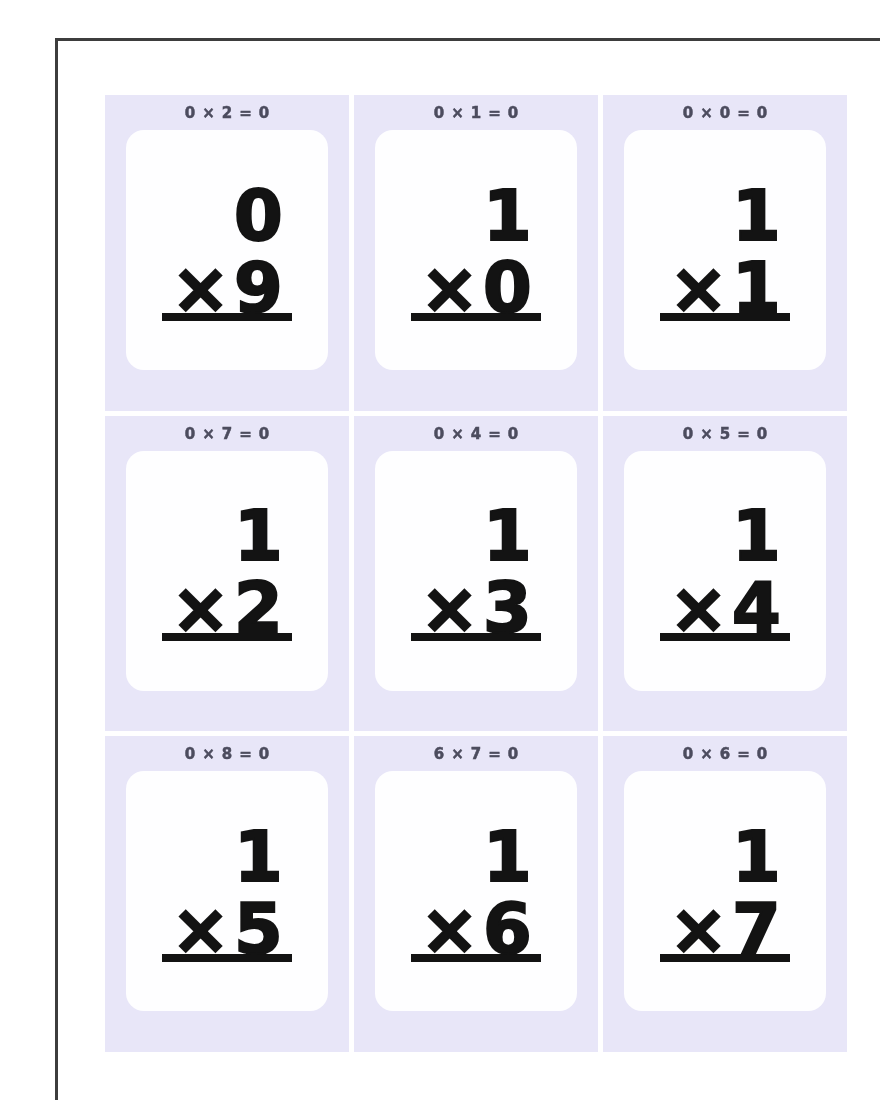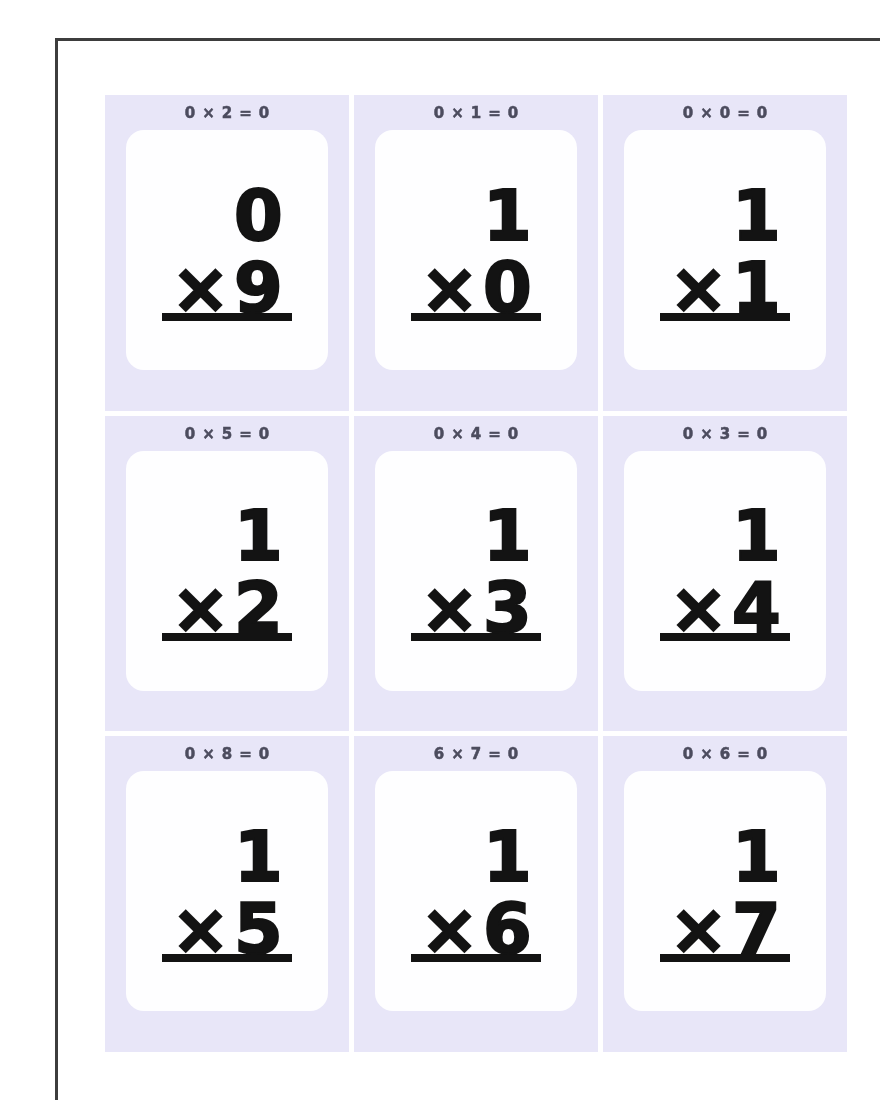--- a/index.html
+++ b/index.html
@@ -120,41 +120,41 @@
       <div class="cell-header">0×0=0</div>
       <div class="card">
         <div class="problem">
           <span class="top-operand">1</span>
           <span class="bottom-row"><span class="times">×</span><span>1</span></span>
         </div>
       </div>
     </div>
 
     <div class="cell">
-      <div class="cell-header">0×5=0</div>
+      <div class="cell-header">0×7=0</div>
       <div class="card">
         <div class="problem">
           <span class="top-operand">1</span>
           <span class="bottom-row"><span class="times">×</span><span>2</span></span>
         </div>
       </div>
     </div>
 
     <div class="cell">
       <div class="cell-header">0×4=0</div>
       <div class="card">
         <div class="problem">
           <span class="top-operand">1</span>
           <span class="bottom-row"><span class="times">×</span><span>3</span></span>
         </div>
       </div>
     </div>
 
     <div class="cell">
-      <div class="cell-header">0×3=0</div>
+      <div class="cell-header">0×5=0</div>
       <div class="card">
         <div class="problem">
           <span class="top-operand">1</span>
           <span class="bottom-row"><span class="times">×</span><span>4</span></span>
         </div>
       </div>
     </div>
 
     <div class="cell">
       <div class="cell-header">0×8=0</div>

